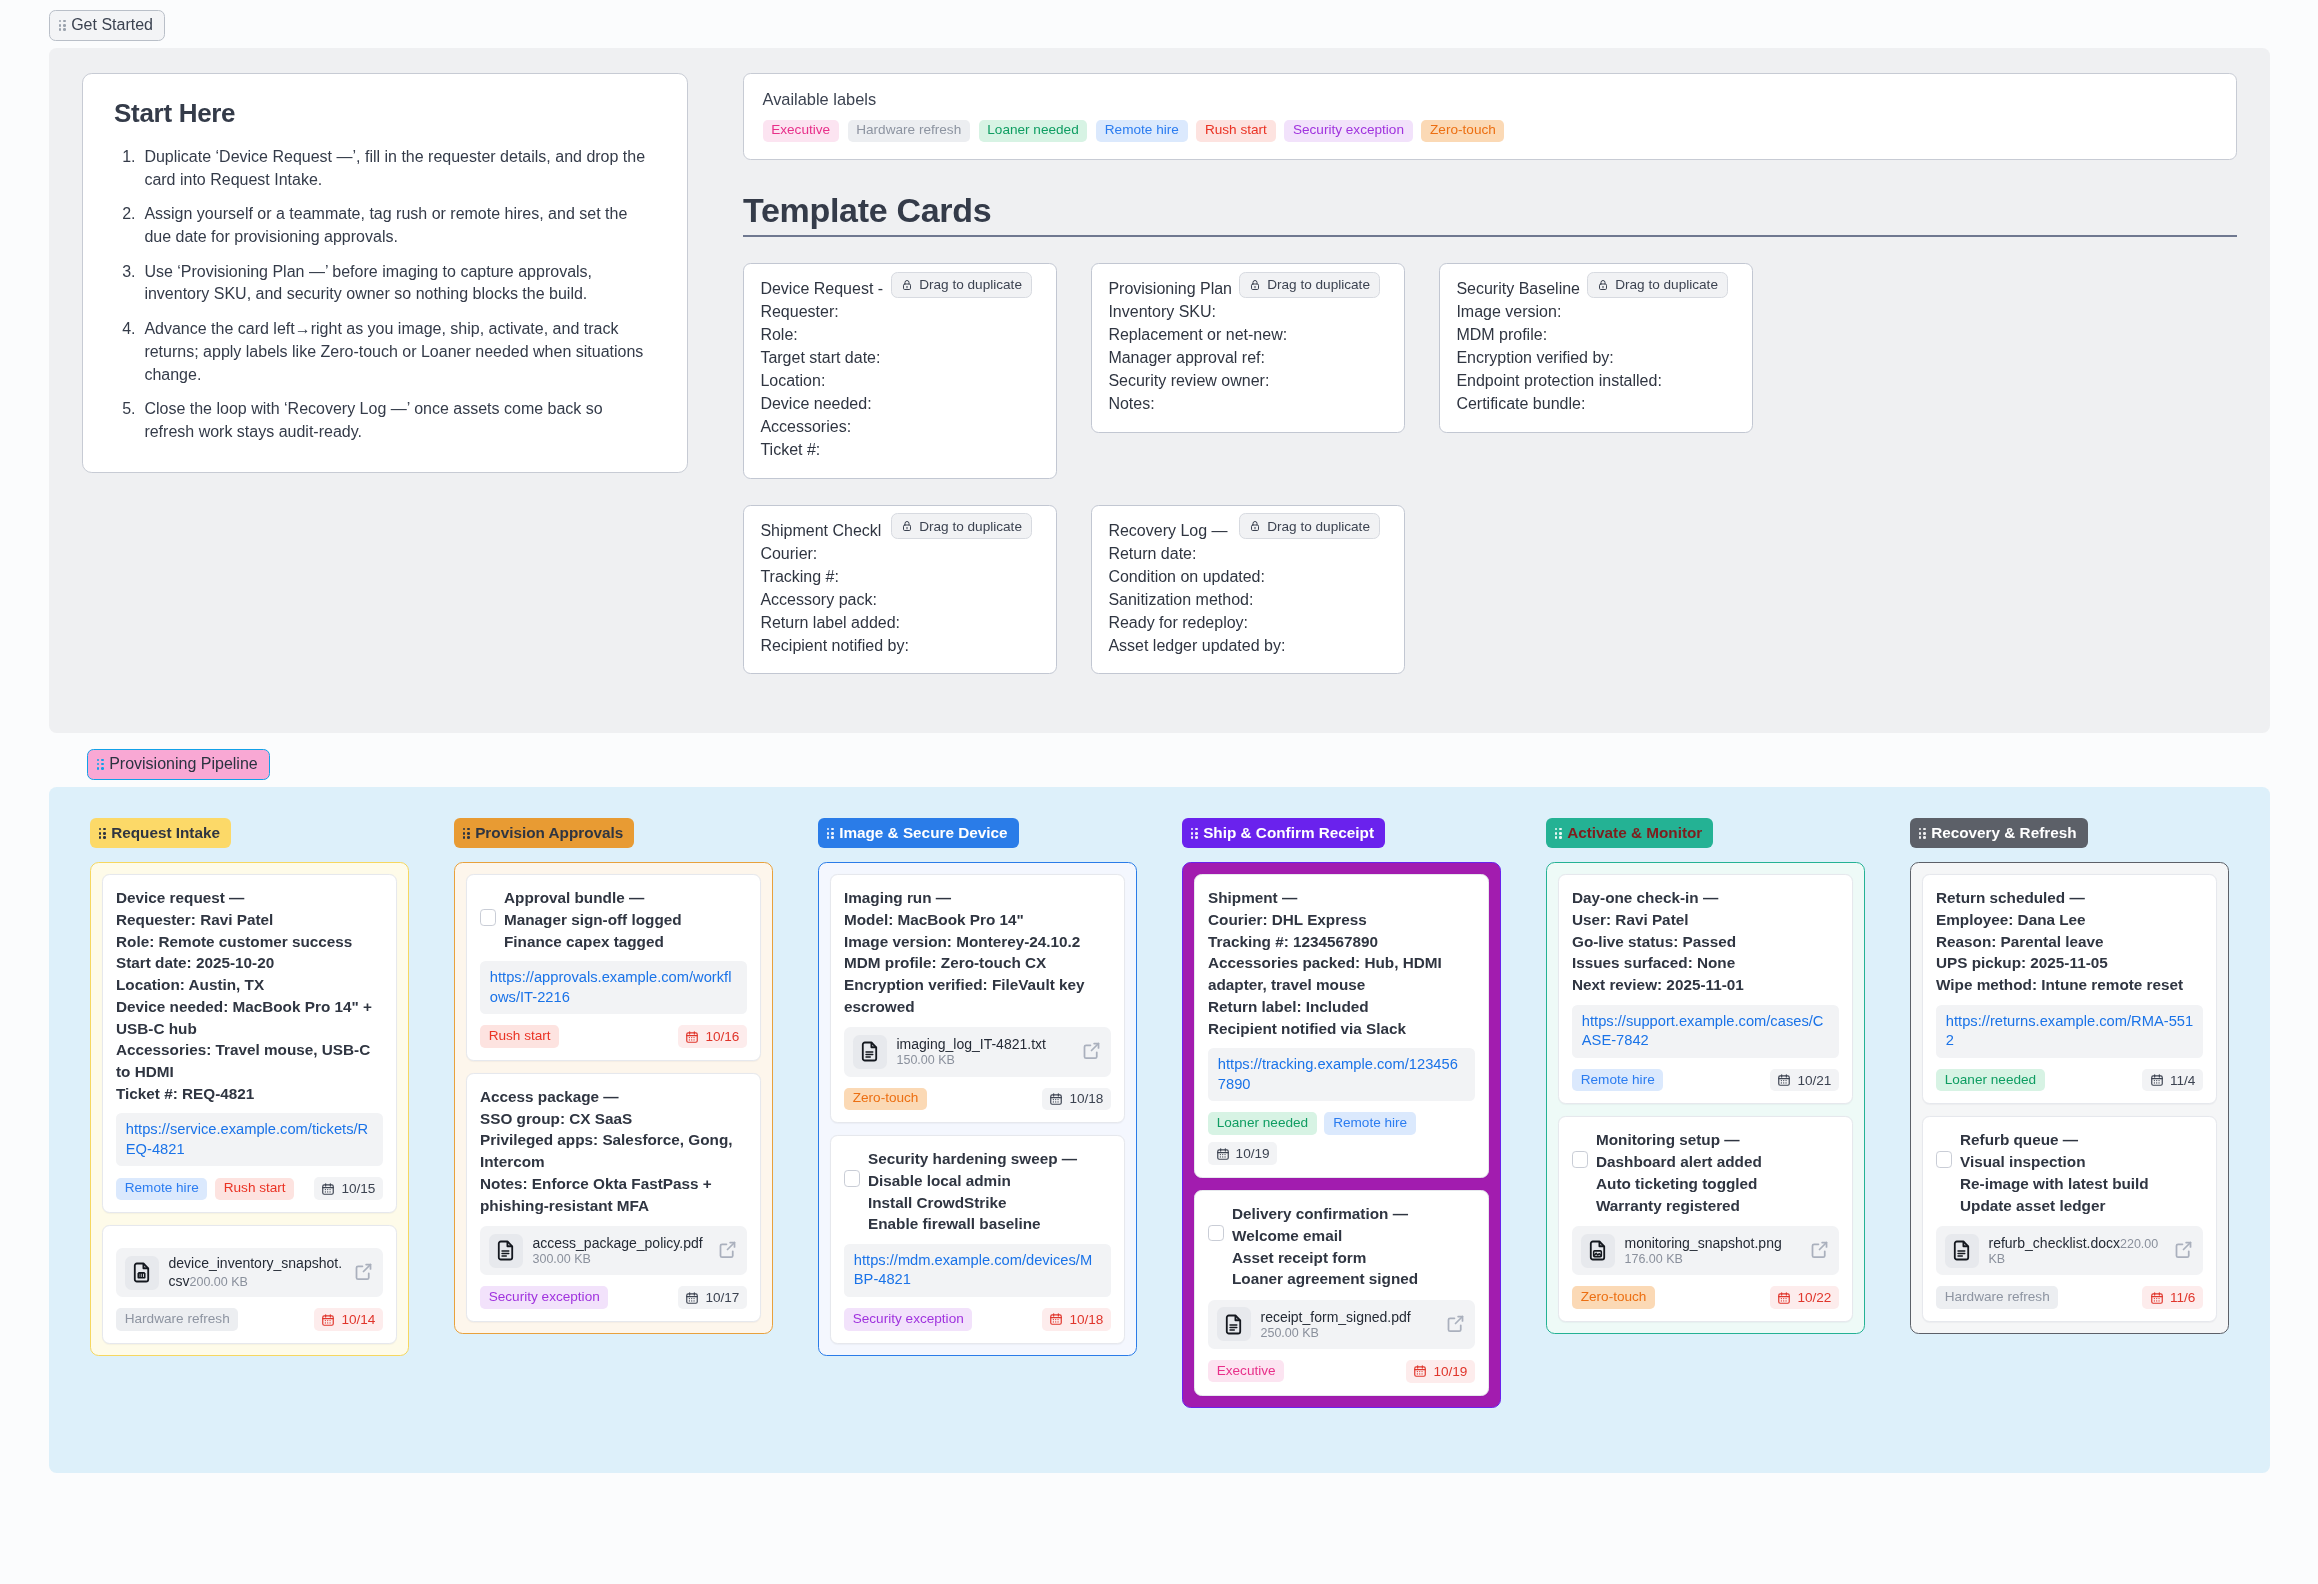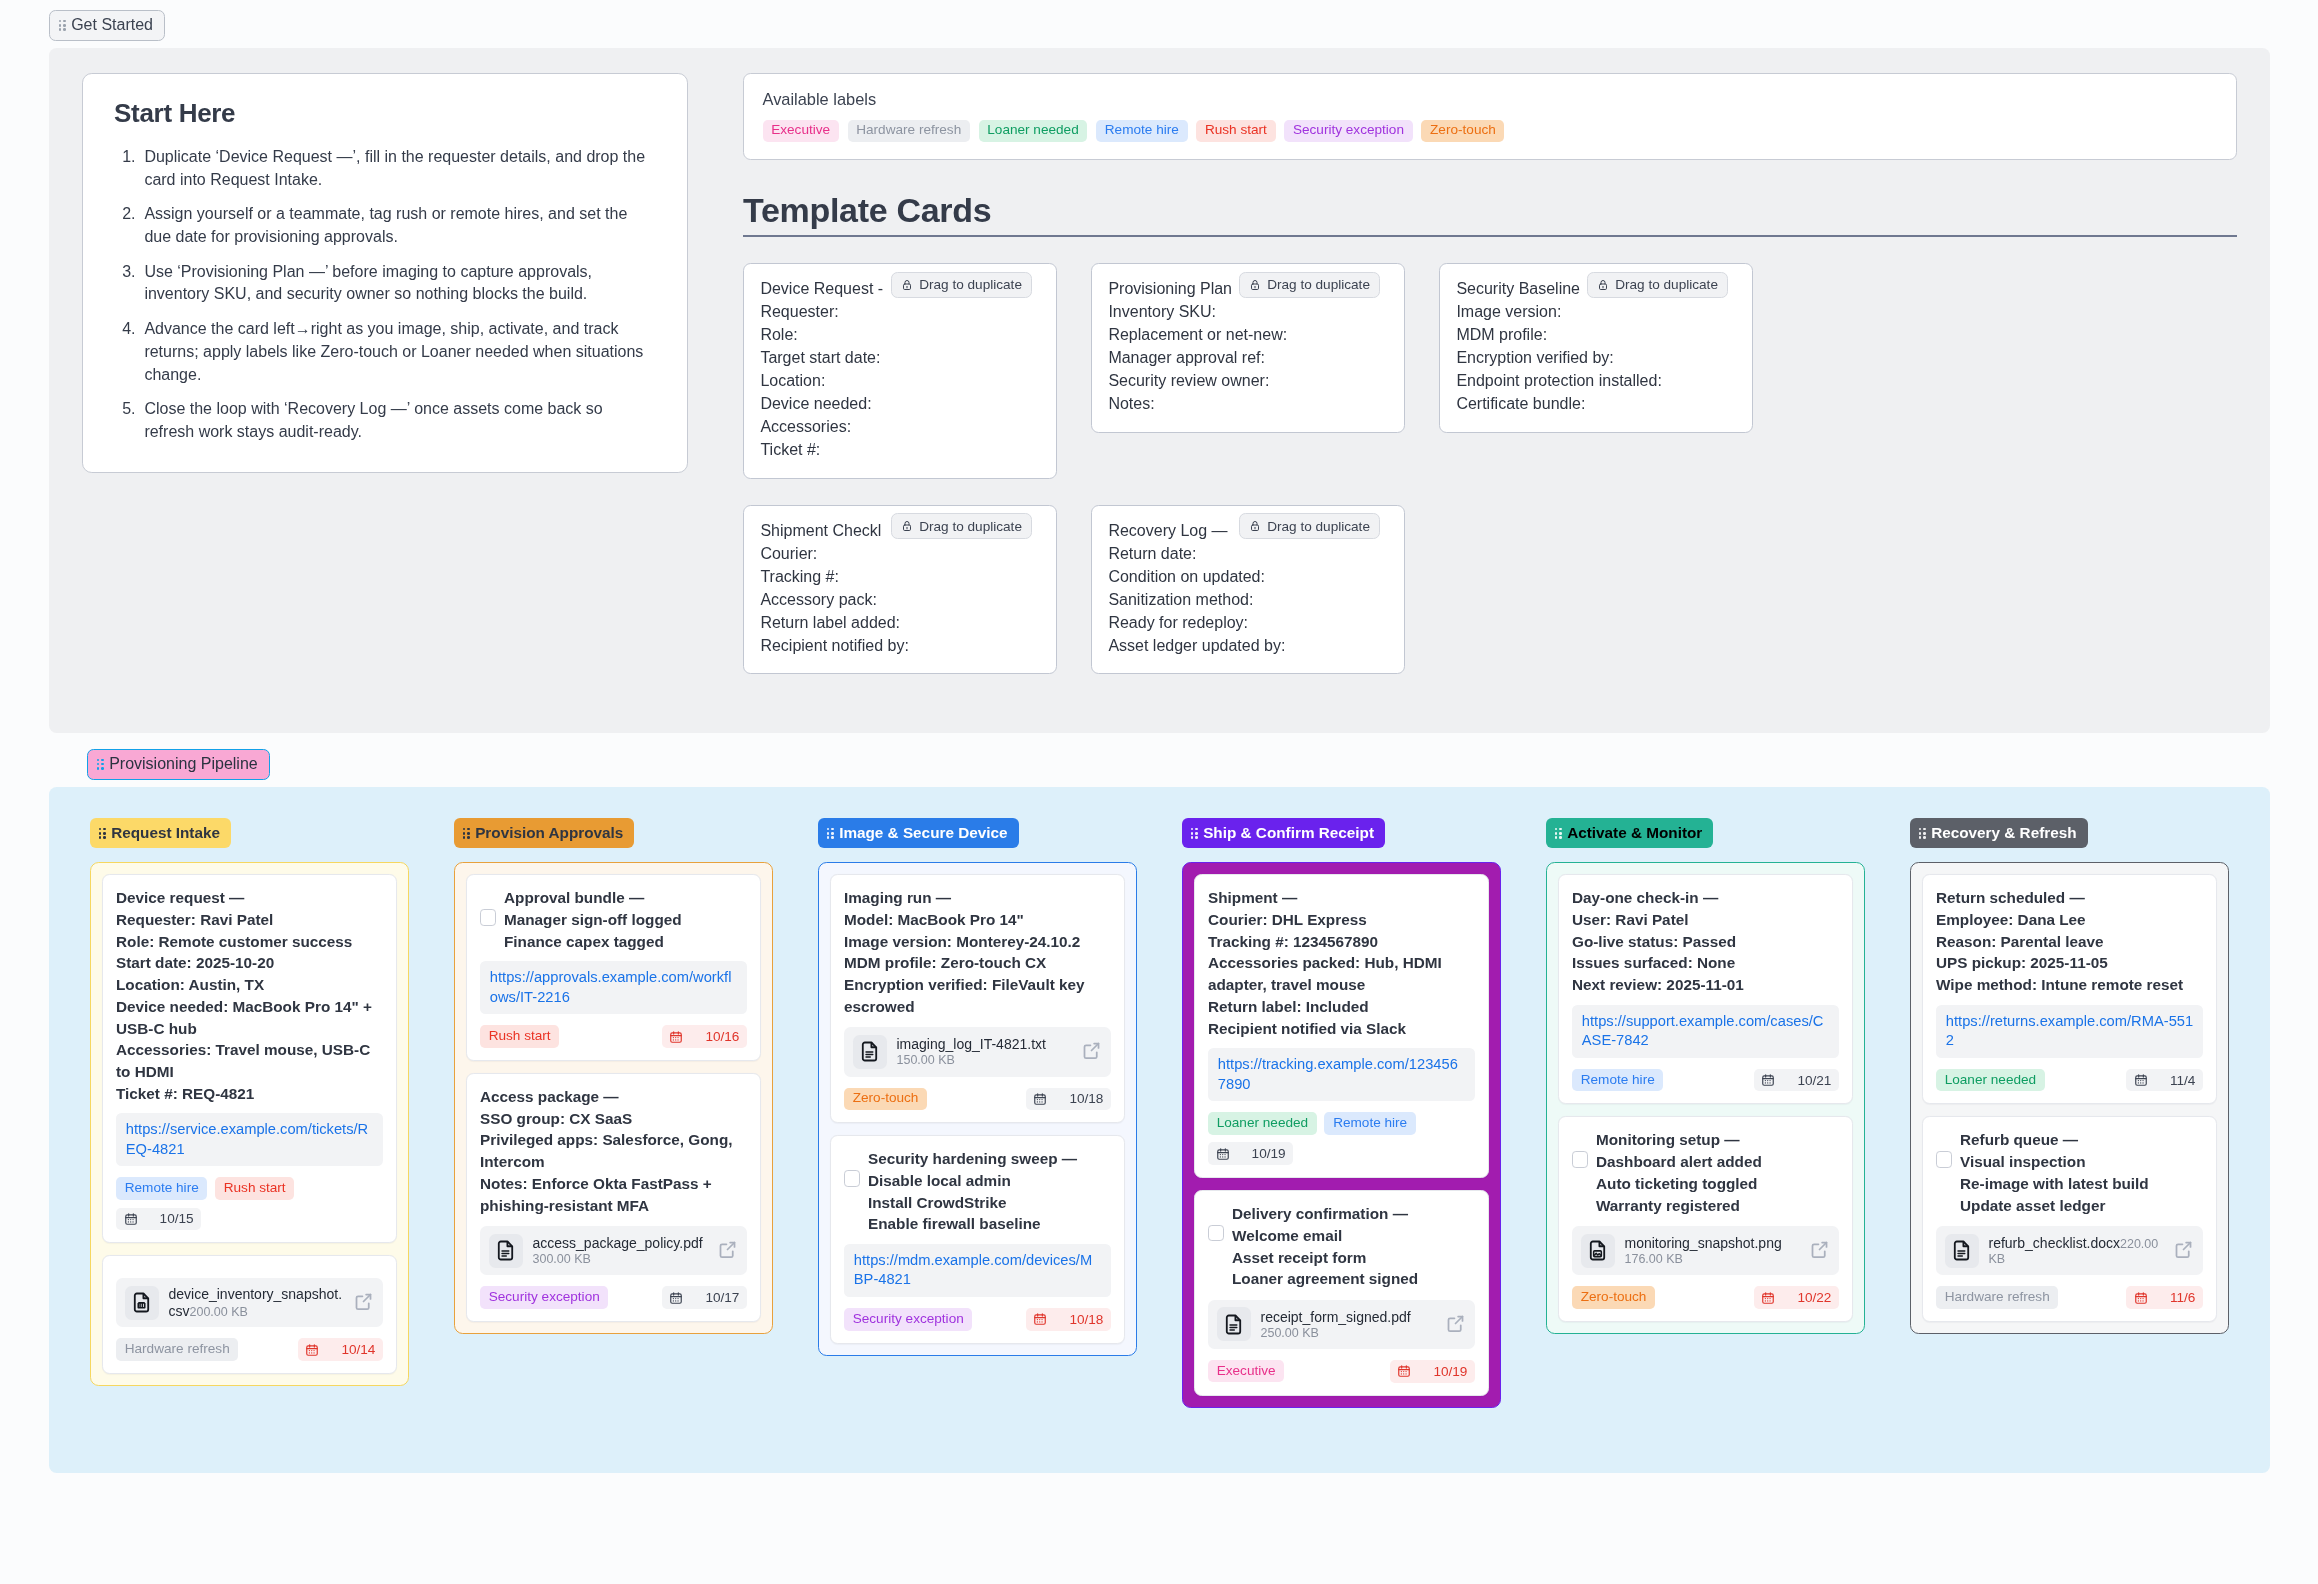--- a/index.html
+++ b/index.html
@@ -121,21 +121,21 @@
     display:flex; align-items:center; justify-content:center;
   }
   .attach-meta { flex:1; min-width:0; }
   .attach-name { font-size:14px; line-height:1.22; color:#242a35; word-break:break-all; }
   .attach-size { font-size:12.5px; color:#8a909c; margin-top:2.2px; }
   .ext-ico { width:21px; height:21px; min-width:21px; color:#aab0bd; }
 
   .card-foot { display:flex; align-items:center; flex-wrap:wrap; gap:7.6px; margin-top:11px; }
   .card-foot .spacer { flex:1; }
   .due {
-    display:inline-flex; align-items:center; gap:22px;
+    display:inline-flex; align-items:center; gap:6px;
     background:#f2f3f5; border-radius:4.9px; padding:3.8px 7.6px;
     font-size:13.6px; color:#3c4351; white-space:nowrap;
   }
   .due.overdue { background:#fdecec; color:#e0352b; }
   .cal-ico { width:14px; height:14px; display:block; }
 </style>
 </head>
 <body>
 
 <div id="get-started-tab-wrap">
@@ -603,21 +603,21 @@
                   <rect x="3" y="5" width="18" height="16" rx="2.5"></rect>
                   <path d="M3 9.5h18M8 3v4M16 3v4"></path>
                   <path d="M7.5 13h.01M11.5 13h.01M15.5 13h.01M7.5 17h.01M11.5 17h.01M15.5 17h.01" stroke-width="2.2"></path>
                 </svg>
               </span>
               <span>10/19</span>
             </span>
           </div>
         </div>
       </div></div>
-    <div class="pipe-col"><div class="col-header" style="background:#24b294;color:#000000">
+    <div class="pipe-col"><div class="col-header" style="background:#24b294;color:#7f1d1d">
         <span class="dots-grid">
           <i></i>
           <i></i>
           <i></i>
           <i></i>
           <i></i>
           <i></i>
         </span>
         <span>Activate &amp; Monitor</span>
       </div><div class="col-body" style="border-color:#24b294;background:#eefaf7">

